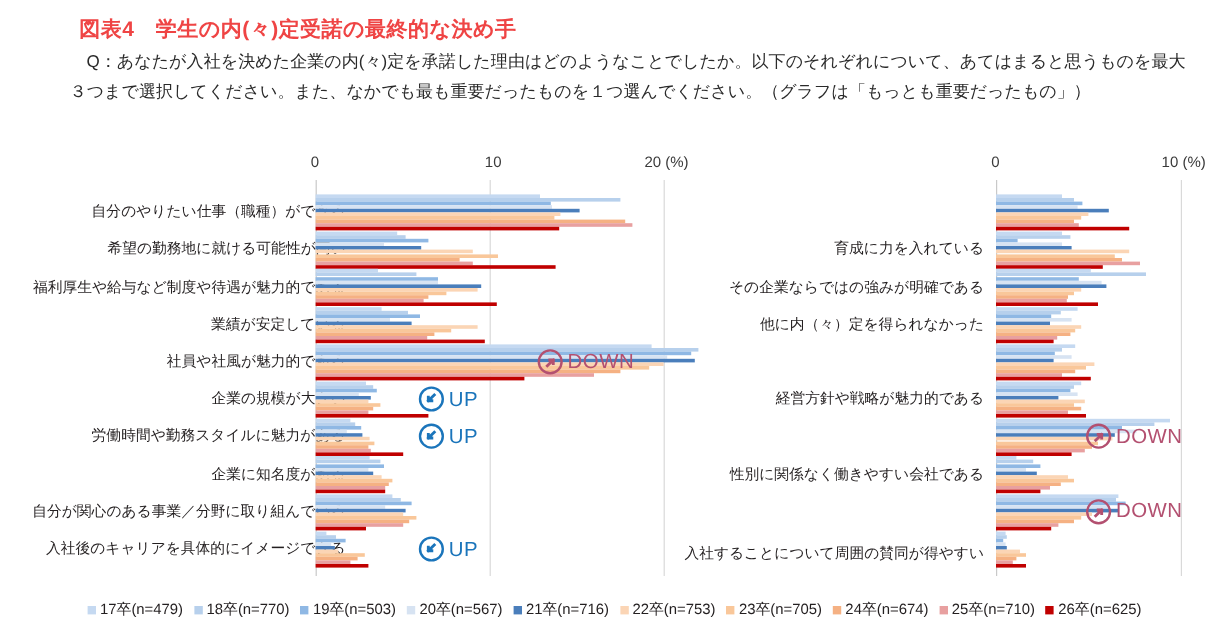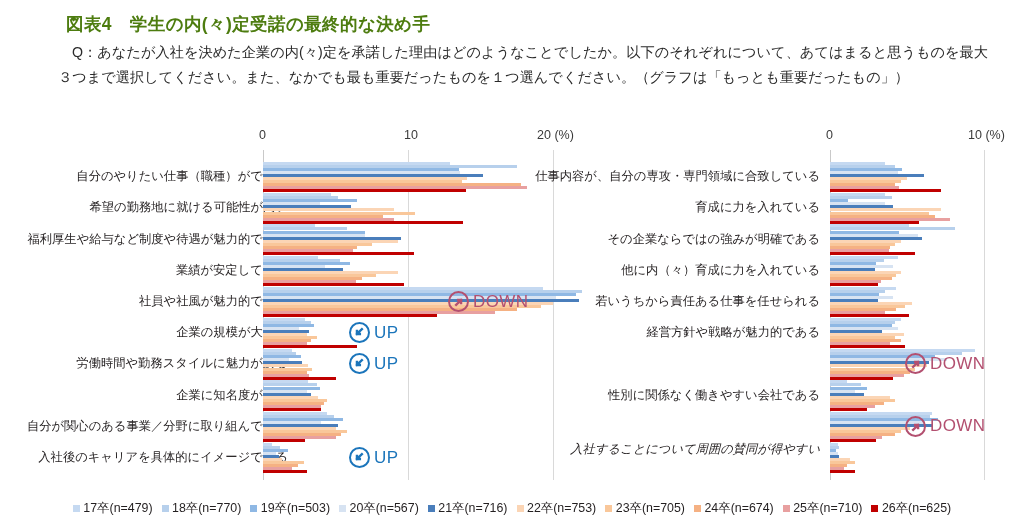--- a/index.html
+++ b/index.html
@@ -15,21 +15,21 @@
   #page {
     position: relative;
     width: 1024px; height: 531px;
     background: #fff;
   }
   
   .header { position: absolute; left: 0; top: 0; width: 1024px; }
   .fig-title {
     position: absolute; left: 66px; top: 12px;
     font-size: 17.5px; font-weight: bold; letter-spacing: 0.4px;
-    white-space: nowrap; color: #4d7c0f;
+    white-space: nowrap; color: #ef4444;
   }
   .q-block {
     position: absolute; left: 58px; top: 40px; width: 930px;
     font-size: 14.2px; line-height: 25px; color: #2a2a2a;
     text-align: justify;
   }
   .q-block .indent { display: inline-block; width: 14px; }
 
   
   .chart {
@@ -268,21 +268,20 @@
   </div>
 
   <div class="chart right">
     <div class="axis-row" id="axis-right">
         <div class="axis-tick" style="left: 306px;">0</div>
         <div class="axis-tick" style="left: 448px;">10 (%)</div>
       </div>
     <div class="plot" id="plot-right">
         <div class="gridline axis0" style="left: 310px;"></div>
         <div class="gridline" style="left: 464px;"></div>
-        <div class="cat-label" style="top: 19.25px; right: 204px;">仕事内容が、自分の専攻・専門領域に合致している</div>
         <div class="bar" style="background: rgb(197, 217, 241); left: 310px; top: 12px; width: 55.44px; height: 3px;"></div>
         <div class="bar" style="background: rgb(183, 208, 236); left: 310px; top: 15.05px; width: 64.68px; height: 3px;"></div>
         <div class="bar" style="background: rgb(143, 184, 228); left: 310px; top: 18.1px; width: 72.38px; height: 3px;"></div>
         <div class="bar" style="background: rgb(215, 227, 242); left: 310px; top: 21.15px; width: 67.76px; height: 3px;"></div>
         <div class="bar" style="background: rgb(74, 126, 187); left: 310px; top: 24.2px; width: 93.94px; height: 3px;"></div>
         <div class="bar" style="background: rgb(251, 213, 181); left: 310px; top: 27.25px; width: 77px; height: 3px;"></div>
         <div class="bar" style="background: rgb(249, 199, 154); left: 310px; top: 30.3px; width: 70.84px; height: 3px;"></div>
         <div class="bar" style="background: rgb(245, 177, 131); left: 310px; top: 33.35px; width: 64.68px; height: 3px;"></div>
         <div class="bar" style="background: rgb(232, 160, 160); left: 310px; top: 36.4px; width: 69.3px; height: 3px;"></div>
         <div class="bar" style="background: rgb(192, 0, 0); left: 310px; top: 39.45px; width: 110.88px; height: 3px;"></div>
@@ -301,32 +300,31 @@
         <div class="bar" style="background: rgb(197, 217, 241); left: 310px; top: 74.4px; width: 78.54px; height: 3px;"></div>
         <div class="bar" style="background: rgb(183, 208, 236); left: 310px; top: 77.45px; width: 124.74px; height: 3px;"></div>
         <div class="bar" style="background: rgb(143, 184, 228); left: 310px; top: 80.5px; width: 69.3px; height: 3px;"></div>
         <div class="bar" style="background: rgb(215, 227, 242); left: 310px; top: 83.55px; width: 87.78px; height: 3px;"></div>
         <div class="bar" style="background: rgb(74, 126, 187); left: 310px; top: 86.6px; width: 92.4px; height: 3px;"></div>
         <div class="bar" style="background: rgb(251, 213, 181); left: 310px; top: 89.65px; width: 70.84px; height: 3px;"></div>
         <div class="bar" style="background: rgb(249, 199, 154); left: 310px; top: 92.7px; width: 64.68px; height: 3px;"></div>
         <div class="bar" style="background: rgb(245, 177, 131); left: 310px; top: 95.75px; width: 60.06px; height: 3px;"></div>
         <div class="bar" style="background: rgb(232, 160, 160); left: 310px; top: 98.8px; width: 58.52px; height: 3px;"></div>
         <div class="bar" style="background: rgb(192, 0, 0); left: 310px; top: 101.85px; width: 84.7px; height: 3px;"></div>
-        <div class="cat-label" style="top: 112.85px; right: 204px;">他に内（々）育成に力を入れている</div>
+        <div class="cat-label" style="top: 112.85px; right: 204px;">他に内（々）定を得られなかった</div>
         <div class="bar" style="background: rgb(197, 217, 241); left: 310px; top: 105.6px; width: 67.76px; height: 3px;"></div>
         <div class="bar" style="background: rgb(183, 208, 236); left: 310px; top: 108.65px; width: 53.9px; height: 3px;"></div>
         <div class="bar" style="background: rgb(143, 184, 228); left: 310px; top: 111.7px; width: 46.2px; height: 3px;"></div>
         <div class="bar" style="background: rgb(215, 227, 242); left: 310px; top: 114.75px; width: 63.14px; height: 3px;"></div>
         <div class="bar" style="background: rgb(74, 126, 187); left: 310px; top: 117.8px; width: 44.66px; height: 3px;"></div>
         <div class="bar" style="background: rgb(251, 213, 181); left: 310px; top: 120.85px; width: 70.84px; height: 3px;"></div>
         <div class="bar" style="background: rgb(249, 199, 154); left: 310px; top: 123.9px; width: 66.22px; height: 3px;"></div>
         <div class="bar" style="background: rgb(245, 177, 131); left: 310px; top: 126.95px; width: 61.6px; height: 3px;"></div>
         <div class="bar" style="background: rgb(232, 160, 160); left: 310px; top: 130px; width: 50.82px; height: 3px;"></div>
         <div class="bar" style="background: rgb(192, 0, 0); left: 310px; top: 133.05px; width: 47.74px; height: 3px;"></div>
-        <div class="cat-label" style="top: 144.05px; right: 204px;">若いうちから責任ある仕事を任せられる</div>
         <div class="bar" style="background: rgb(197, 217, 241); left: 310px; top: 136.8px; width: 66.22px; height: 3px;"></div>
         <div class="bar" style="background: rgb(183, 208, 236); left: 310px; top: 139.85px; width: 55.44px; height: 3px;"></div>
         <div class="bar" style="background: rgb(143, 184, 228); left: 310px; top: 142.9px; width: 49.28px; height: 3px;"></div>
         <div class="bar" style="background: rgb(215, 227, 242); left: 310px; top: 145.95px; width: 63.14px; height: 3px;"></div>
         <div class="bar" style="background: rgb(74, 126, 187); left: 310px; top: 149px; width: 47.74px; height: 3px;"></div>
         <div class="bar" style="background: rgb(251, 213, 181); left: 310px; top: 152.05px; width: 81.62px; height: 3px;"></div>
         <div class="bar" style="background: rgb(249, 199, 154); left: 310px; top: 155.1px; width: 75.46px; height: 3px;"></div>
         <div class="bar" style="background: rgb(245, 177, 131); left: 310px; top: 158.15px; width: 66.22px; height: 3px;"></div>
         <div class="bar" style="background: rgb(232, 160, 160); left: 310px; top: 161.2px; width: 55.44px; height: 3px;"></div>
         <div class="bar" style="background: rgb(192, 0, 0); left: 310px; top: 164.25px; width: 78.54px; height: 3px;"></div>
@@ -365,21 +363,21 @@
         <div class="bar" style="background: rgb(197, 217, 241); left: 310px; top: 261.6px; width: 101.64px; height: 3px;"></div>
         <div class="bar" style="background: rgb(183, 208, 236); left: 310px; top: 264.65px; width: 100.1px; height: 3px;"></div>
         <div class="bar" style="background: rgb(143, 184, 228); left: 310px; top: 267.7px; width: 107.8px; height: 3px;"></div>
         <div class="bar" style="background: rgb(215, 227, 242); left: 310px; top: 270.75px; width: 95.48px; height: 3px;"></div>
         <div class="bar" style="background: rgb(74, 126, 187); left: 310px; top: 273.8px; width: 101.64px; height: 3px;"></div>
         <div class="bar" style="background: rgb(251, 213, 181); left: 310px; top: 276.85px; width: 80.08px; height: 3px;"></div>
         <div class="bar" style="background: rgb(249, 199, 154); left: 310px; top: 279.9px; width: 70.84px; height: 3px;"></div>
         <div class="bar" style="background: rgb(245, 177, 131); left: 310px; top: 282.95px; width: 64.68px; height: 3px;"></div>
         <div class="bar" style="background: rgb(232, 160, 160); left: 310px; top: 286px; width: 52.36px; height: 3px;"></div>
         <div class="bar" style="background: rgb(192, 0, 0); left: 310px; top: 289.05px; width: 46.2px; height: 3px;"></div>
-        <div class="cat-label" style="top: 292px; right: 204px; font-style: italic;">入社することについて周囲の賛同が得やすい</div>
+        <div class="cat-label" style="top: 304px; right: 204px;">入社することについて周囲の賛同が得やすい</div>
         <div class="bar" style="background: rgb(197, 217, 241); left: 310px; top: 292.8px; width: 7.7px; height: 3px;"></div>
         <div class="bar" style="background: rgb(183, 208, 236); left: 310px; top: 295.85px; width: 9.24px; height: 3px;"></div>
         <div class="bar" style="background: rgb(143, 184, 228); left: 310px; top: 298.9px; width: 6.16px; height: 3px;"></div>
         <div class="bar" style="background: rgb(215, 227, 242); left: 310px; top: 301.95px; width: 7.7px; height: 3px;"></div>
         <div class="bar" style="background: rgb(74, 126, 187); left: 310px; top: 305px; width: 9.24px; height: 3px;"></div>
         <div class="bar" style="background: rgb(251, 213, 181); left: 310px; top: 308.05px; width: 20.02px; height: 3px;"></div>
         <div class="bar" style="background: rgb(249, 199, 154); left: 310px; top: 311.1px; width: 24.64px; height: 3px;"></div>
         <div class="bar" style="background: rgb(245, 177, 131); left: 310px; top: 314.15px; width: 16.94px; height: 3px;"></div>
         <div class="bar" style="background: rgb(232, 160, 160); left: 310px; top: 317.2px; width: 13.86px; height: 3px;"></div>
         <div class="bar" style="background: rgb(192, 0, 0); left: 310px; top: 320.25px; width: 24.64px; height: 3px;"></div>

